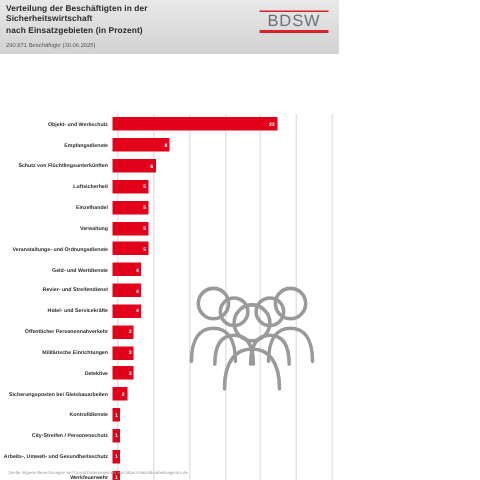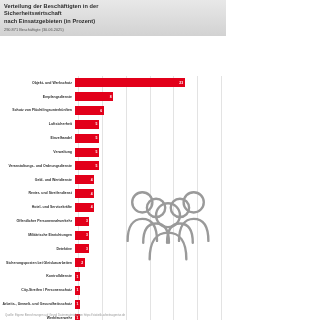--- a/index.html
+++ b/index.html
@@ -146,20 +146,25 @@
   }
 </style>
 </head>
 <body>
 
 <div class="header">
   <div class="title-block">
     <div class="title-line">Verteilung der Beschäftigten in der Sicherheitswirtschaft</div>
     <div class="title-line">nach Einsatzgebieten (in Prozent)</div>
     <div class="subtitle">290.871 Beschäftigte (30.06.2025)</div>
+  </div>
+  <div class="logo">
+    <div class="logo-rule"></div>
+    <div class="logo-text">BDSW</div>
+    <div class="logo-rule"></div>
   </div>
 </div>
 
 <div class="chart">
   <div class="plot">
     <div id="gridlines">
         <div class="gridline" style="left: 0px;"></div>
         <div class="gridline" style="left: 23.8333px;"></div>
         <div class="gridline" style="left: 47.6667px;"></div>
         <div class="gridline" style="left: 71.5px;"></div>

